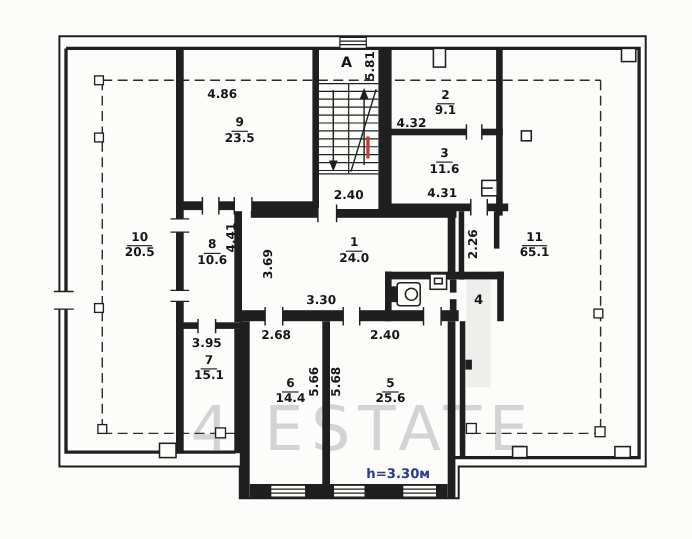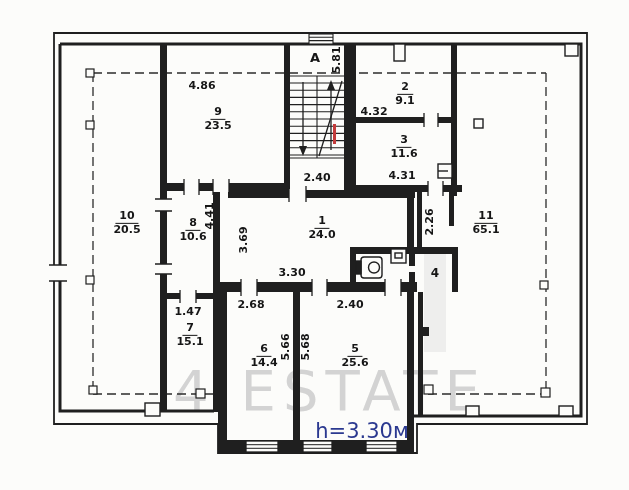--- a/index.html
+++ b/index.html
@@ -12,21 +12,21 @@
   .wmband{position:absolute;z-index:1;left:424px;top:252px;width:22px;height:100px;
       background:#d9d9d9;opacity:.4;}
   .lbl{position:absolute;z-index:3;font-size:11px;font-weight:600;white-space:nowrap;
        transform:translate(-50%,-50%);line-height:1.05;}
   .rot{transform:translate(-50%,-50%) rotate(-90deg);}
   .room{position:absolute;z-index:3;text-align:center;transform:translate(-50%,-50%);
         font-size:11px;font-weight:600;line-height:1.15;}
   .room .num{display:inline-block;border-bottom:1.3px solid #161616;padding:0 4px 0 4px;}
   .room .area{display:block;}
   .stair-a{font-size:13px;font-weight:600;}
-  .height-note{font-size:21px;font-weight:400;color:#2b3990;}
+  .height-note{font-size:12px;font-weight:700;color:#2b3990;}
   .room4{font-size:12px;font-weight:700;}
 </style>
 </head>
 <body>
 
 <div id="plan">
 
   <div class="wm">4 ESTATE</div>
   <div class="wmband"></div>
 
@@ -190,21 +190,21 @@
   <div class="room" style="left:486px;top:223px">
     <span class="num">11</span><span class="area">65.1</span></div>
 
   <div class="lbl stair-a" style="left:315px;top:58px">A</div>
   <div class="lbl rot" style="left:337px;top:60px">5.81</div>
   <div class="lbl" style="left:317px;top:178px">2.40</div>
 
   <div class="lbl" style="left:202px;top:86px">4.86</div>
   <div class="lbl" style="left:374px;top:112px">4.32</div>
   <div class="lbl" style="left:402px;top:176px">4.31</div>
-  <div class="lbl" style="left:188px;top:312px">1.47</div>
+  <div class="lbl" style="left:188px;top:312px">3.95</div>
   <div class="lbl" style="left:251px;top:305px">2.68</div>
   <div class="lbl" style="left:350px;top:305px">2.40</div>
   <div class="lbl" style="left:292px;top:273px">3.30</div>
 
   <div class="lbl rot" style="left:210px;top:216px">4.41</div>
   <div class="lbl rot" style="left:244px;top:240px">3.69</div>
   <div class="lbl rot" style="left:430px;top:222px">2.26</div>
   <div class="lbl rot" style="left:286px;top:347px">5.66</div>
   <div class="lbl rot" style="left:306px;top:347px">5.68</div>
 

